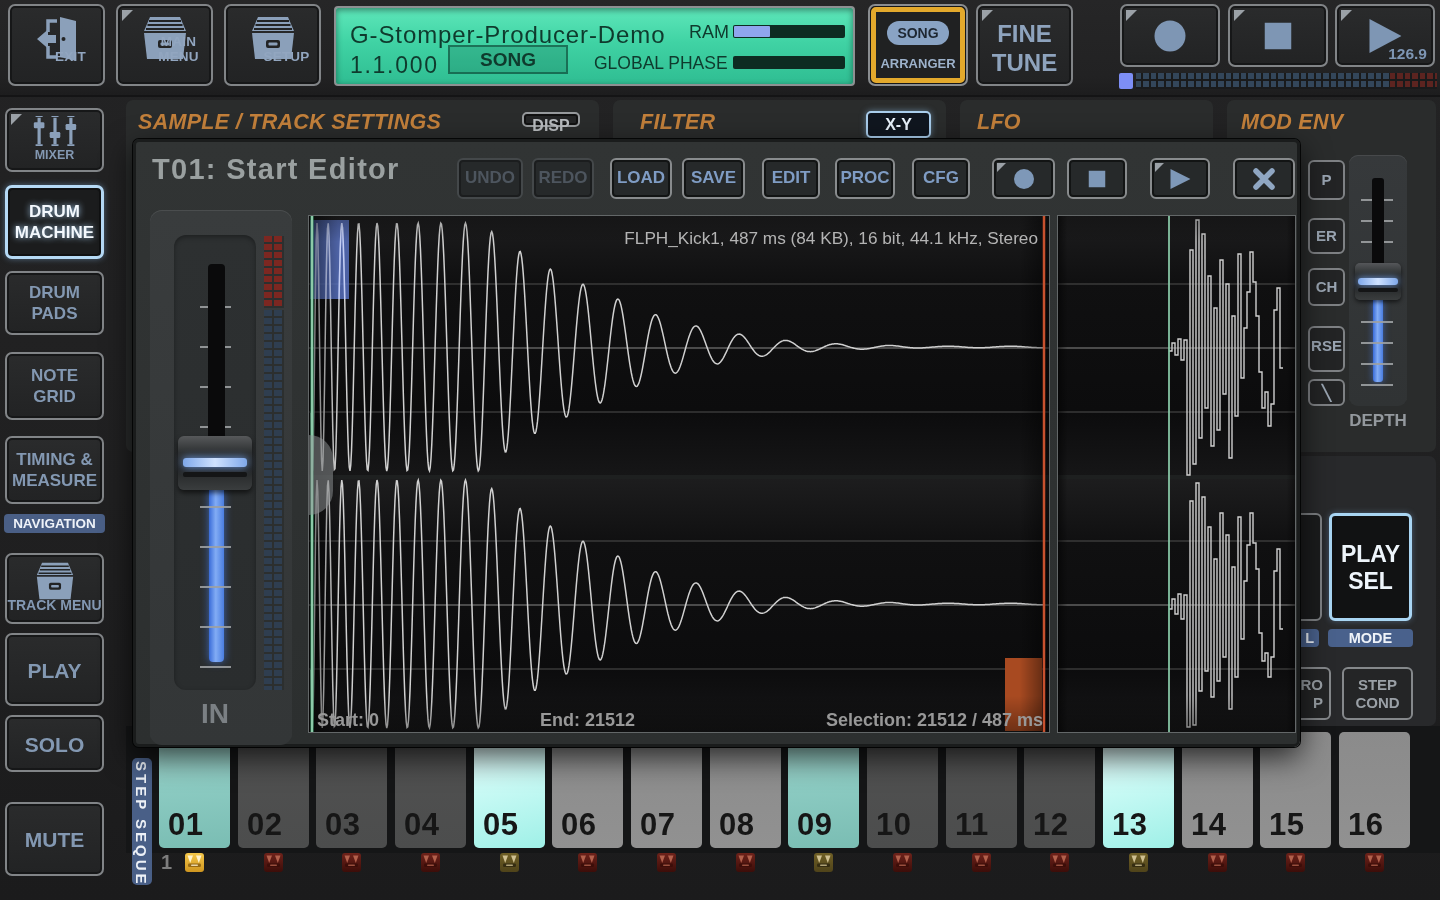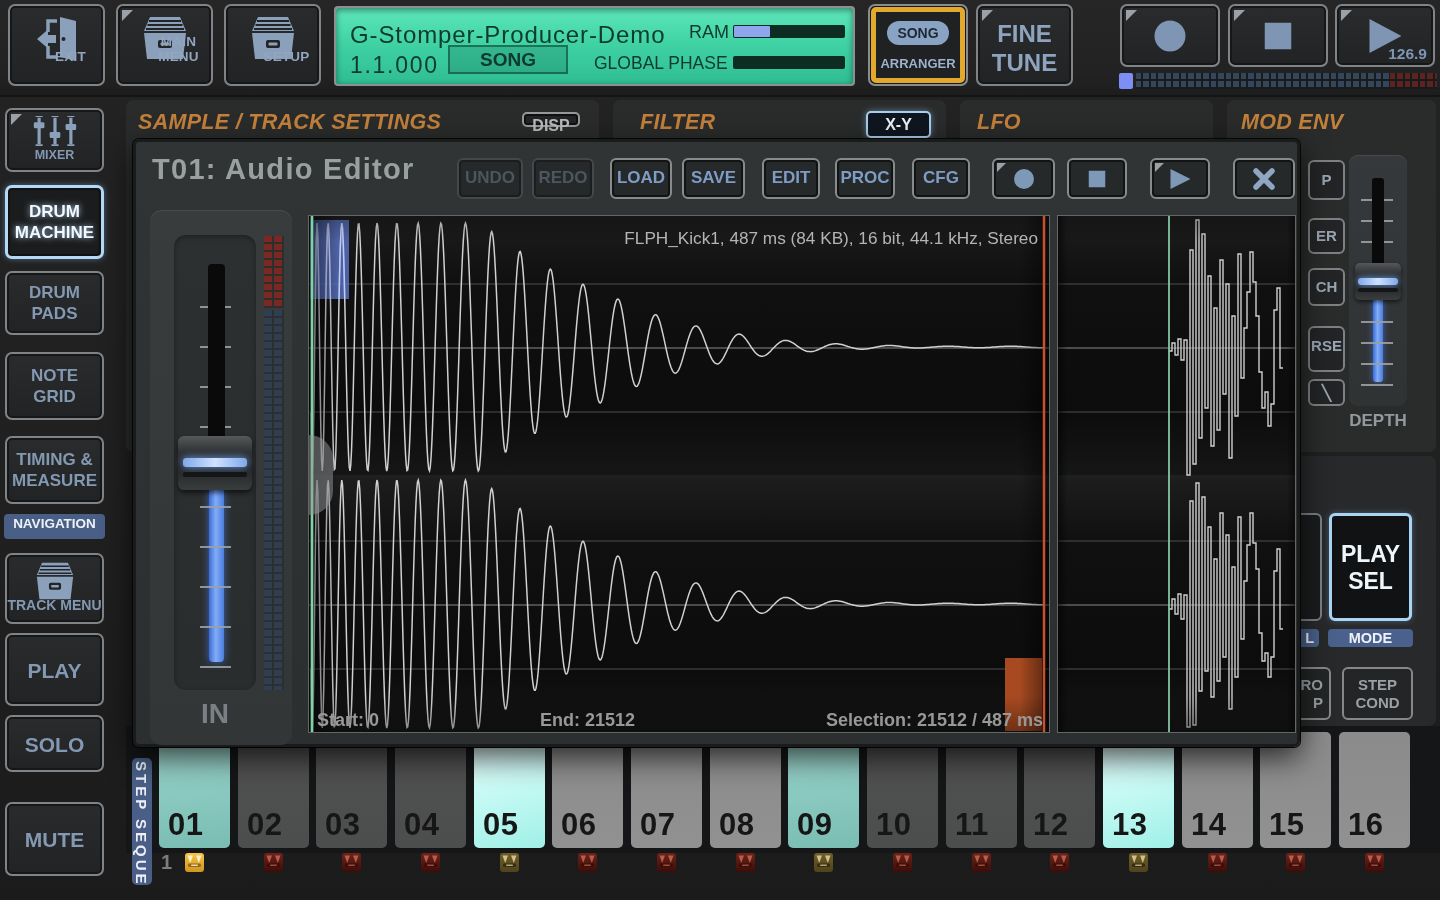--- a/index.html
+++ b/index.html
@@ -57,21 +57,21 @@
 
 .sbtn { left:5px; width:99px; }
 .sbtn .lbl { position:absolute; width:100%; top:50%; transform:translateY(-50%); font-size:17px; font-weight:bold; line-height:21px; color:#8398b2; }
 .sbtn .lbl.low { top:auto; transform:none; bottom:6px; font-size:13px; }
 #b-mixer { top:108px; height:64px; }
 #b-drummachine { top:185px; height:74px; border:3px solid #b5d9f5; box-shadow:0 0 6px rgba(140,190,240,.45), inset 0 0 0 2px #101112; background:#1b1c1d; }
 #b-drummachine .lbl { color:#f3f8fd; text-shadow:0 0 6px rgba(180,220,255,.9); }
 #b-drumpads { top:271px; height:64px; }
 #b-notegrid { top:352px; height:68px; }
 #b-timing { top:436px; height:68px; }
-#navpill { position:absolute; left:4px; top:514px; width:101px; height:25px; background:#4a5f86; border-radius:4px; color:#eef2f8; font-size:13.5px; font-weight:bold; text-align:center; line-height:19px; }
+#navpill { position:absolute; left:4px; top:514px; width:101px; height:19px; background:#4a5f86; border-radius:4px; color:#eef2f8; font-size:13.5px; font-weight:bold; text-align:center; line-height:19px; }
 #b-trackmenu { top:553px; height:71px; }
 #b-play { top:633px; height:73px; }
 #b-solo { top:715px; height:57px; }
 #b-mute { top:802px; height:74px; }
 
 
 .shpanel { position:absolute; top:100px; background:#2a2c2c; border-radius:7px; }
 .shead { position:absolute; top:110px; font-size:21.5px; font-weight:bold; color:#c3803b; letter-spacing:.3px;font-style:italic; }
 #dispbtn { position:absolute; left:522px; top:112px; width:58px; height:15px; background:#232425; border:2px solid #96999c; border-radius:5px; box-shadow:inset 0 0 0 2px #111; color:#b9bcbf; font-size:16px; font-weight:bold; text-align:center; line-height:23px; }
 #xybtn { position:absolute; left:866px; top:111px; width:65px; height:27px; background:#10161f; border:2px solid #a9cdec; border-radius:5px; box-shadow:0 0 6px rgba(150,200,240,.5); color:#e8f2fb; font-size:16px; font-weight:bold; text-align:center; line-height:23px; }
@@ -543,21 +543,21 @@
         <path d="M16.5 2.5 L11 2.5 L13.8 10 Z" fill="#b2604c"></path>
         <rect x="3" y="10.5" width="13" height="3.5" rx="1.2" fill="#3a0d08" opacity="0.85"></rect>
         <rect x="6" y="11.5" width="7" height="1.5" rx="0.7" fill="#b2604c" opacity="0.8"></rect>
       </svg></div>
 <div id="stepseqpill">
       <span>STEP SEQUENCER</span>
     </div>
 <div id="one">1</div>
 
 <div id="modal">
-  <div id="mtitle">T01: Audio Editor</div>
+  <div id="mtitle">T01: Start Editor</div>
   <div class="mbtn dim" style="left:321px; width:66px; line-height:36px;">UNDO</div>
   <div class="mbtn dim" style="left:396px; width:62px; line-height:36px;">REDO</div>
   <div class="mbtn " style="left:474px; width:62px; line-height:36px;">LOAD</div>
   <div class="mbtn " style="left:546px; width:63px; line-height:36px;">SAVE</div>
   <div class="mbtn " style="left:626px; width:58px; line-height:36px;">EDIT</div>
   <div class="mbtn " style="left:699px; width:60px; line-height:36px;">PROC</div>
   <div class="mbtn " style="left:776px; width:58px; line-height:36px;">CFG</div>
   <div class="mbtn" style="left:856px; width:63px;">
         <div class="mcorner"></div>
         <svg width="21" height="21" viewBox="0 0 21 21">

